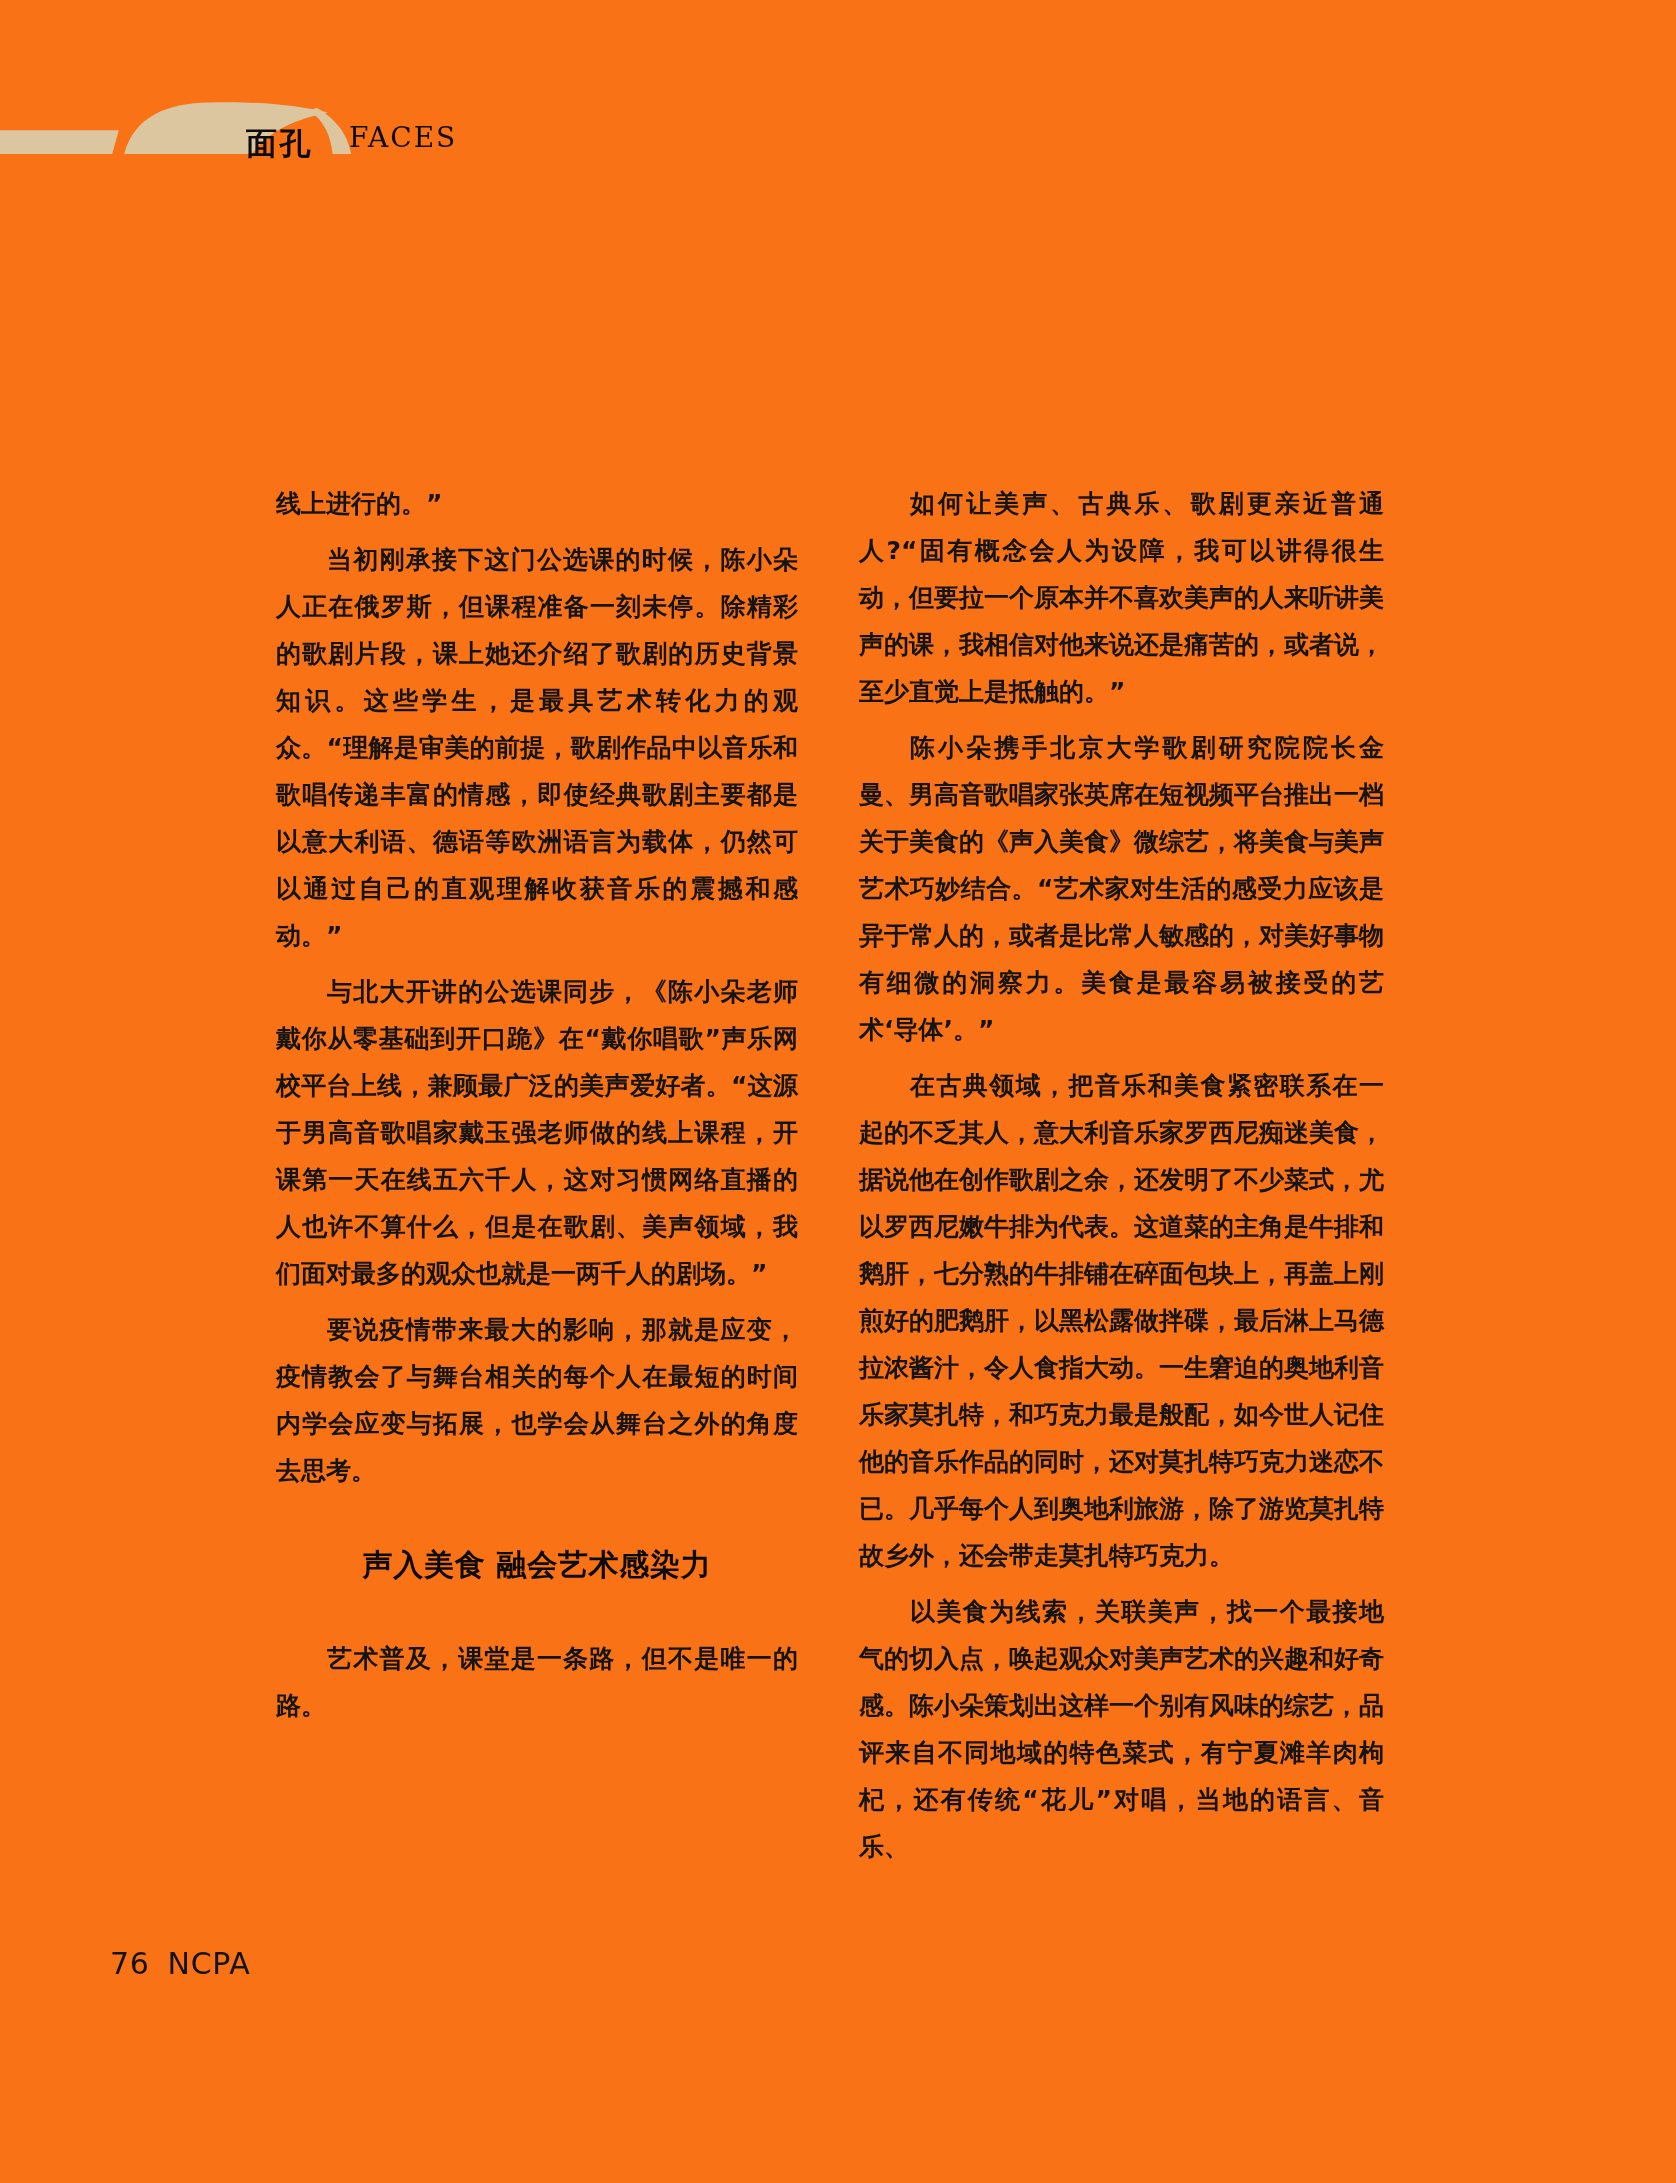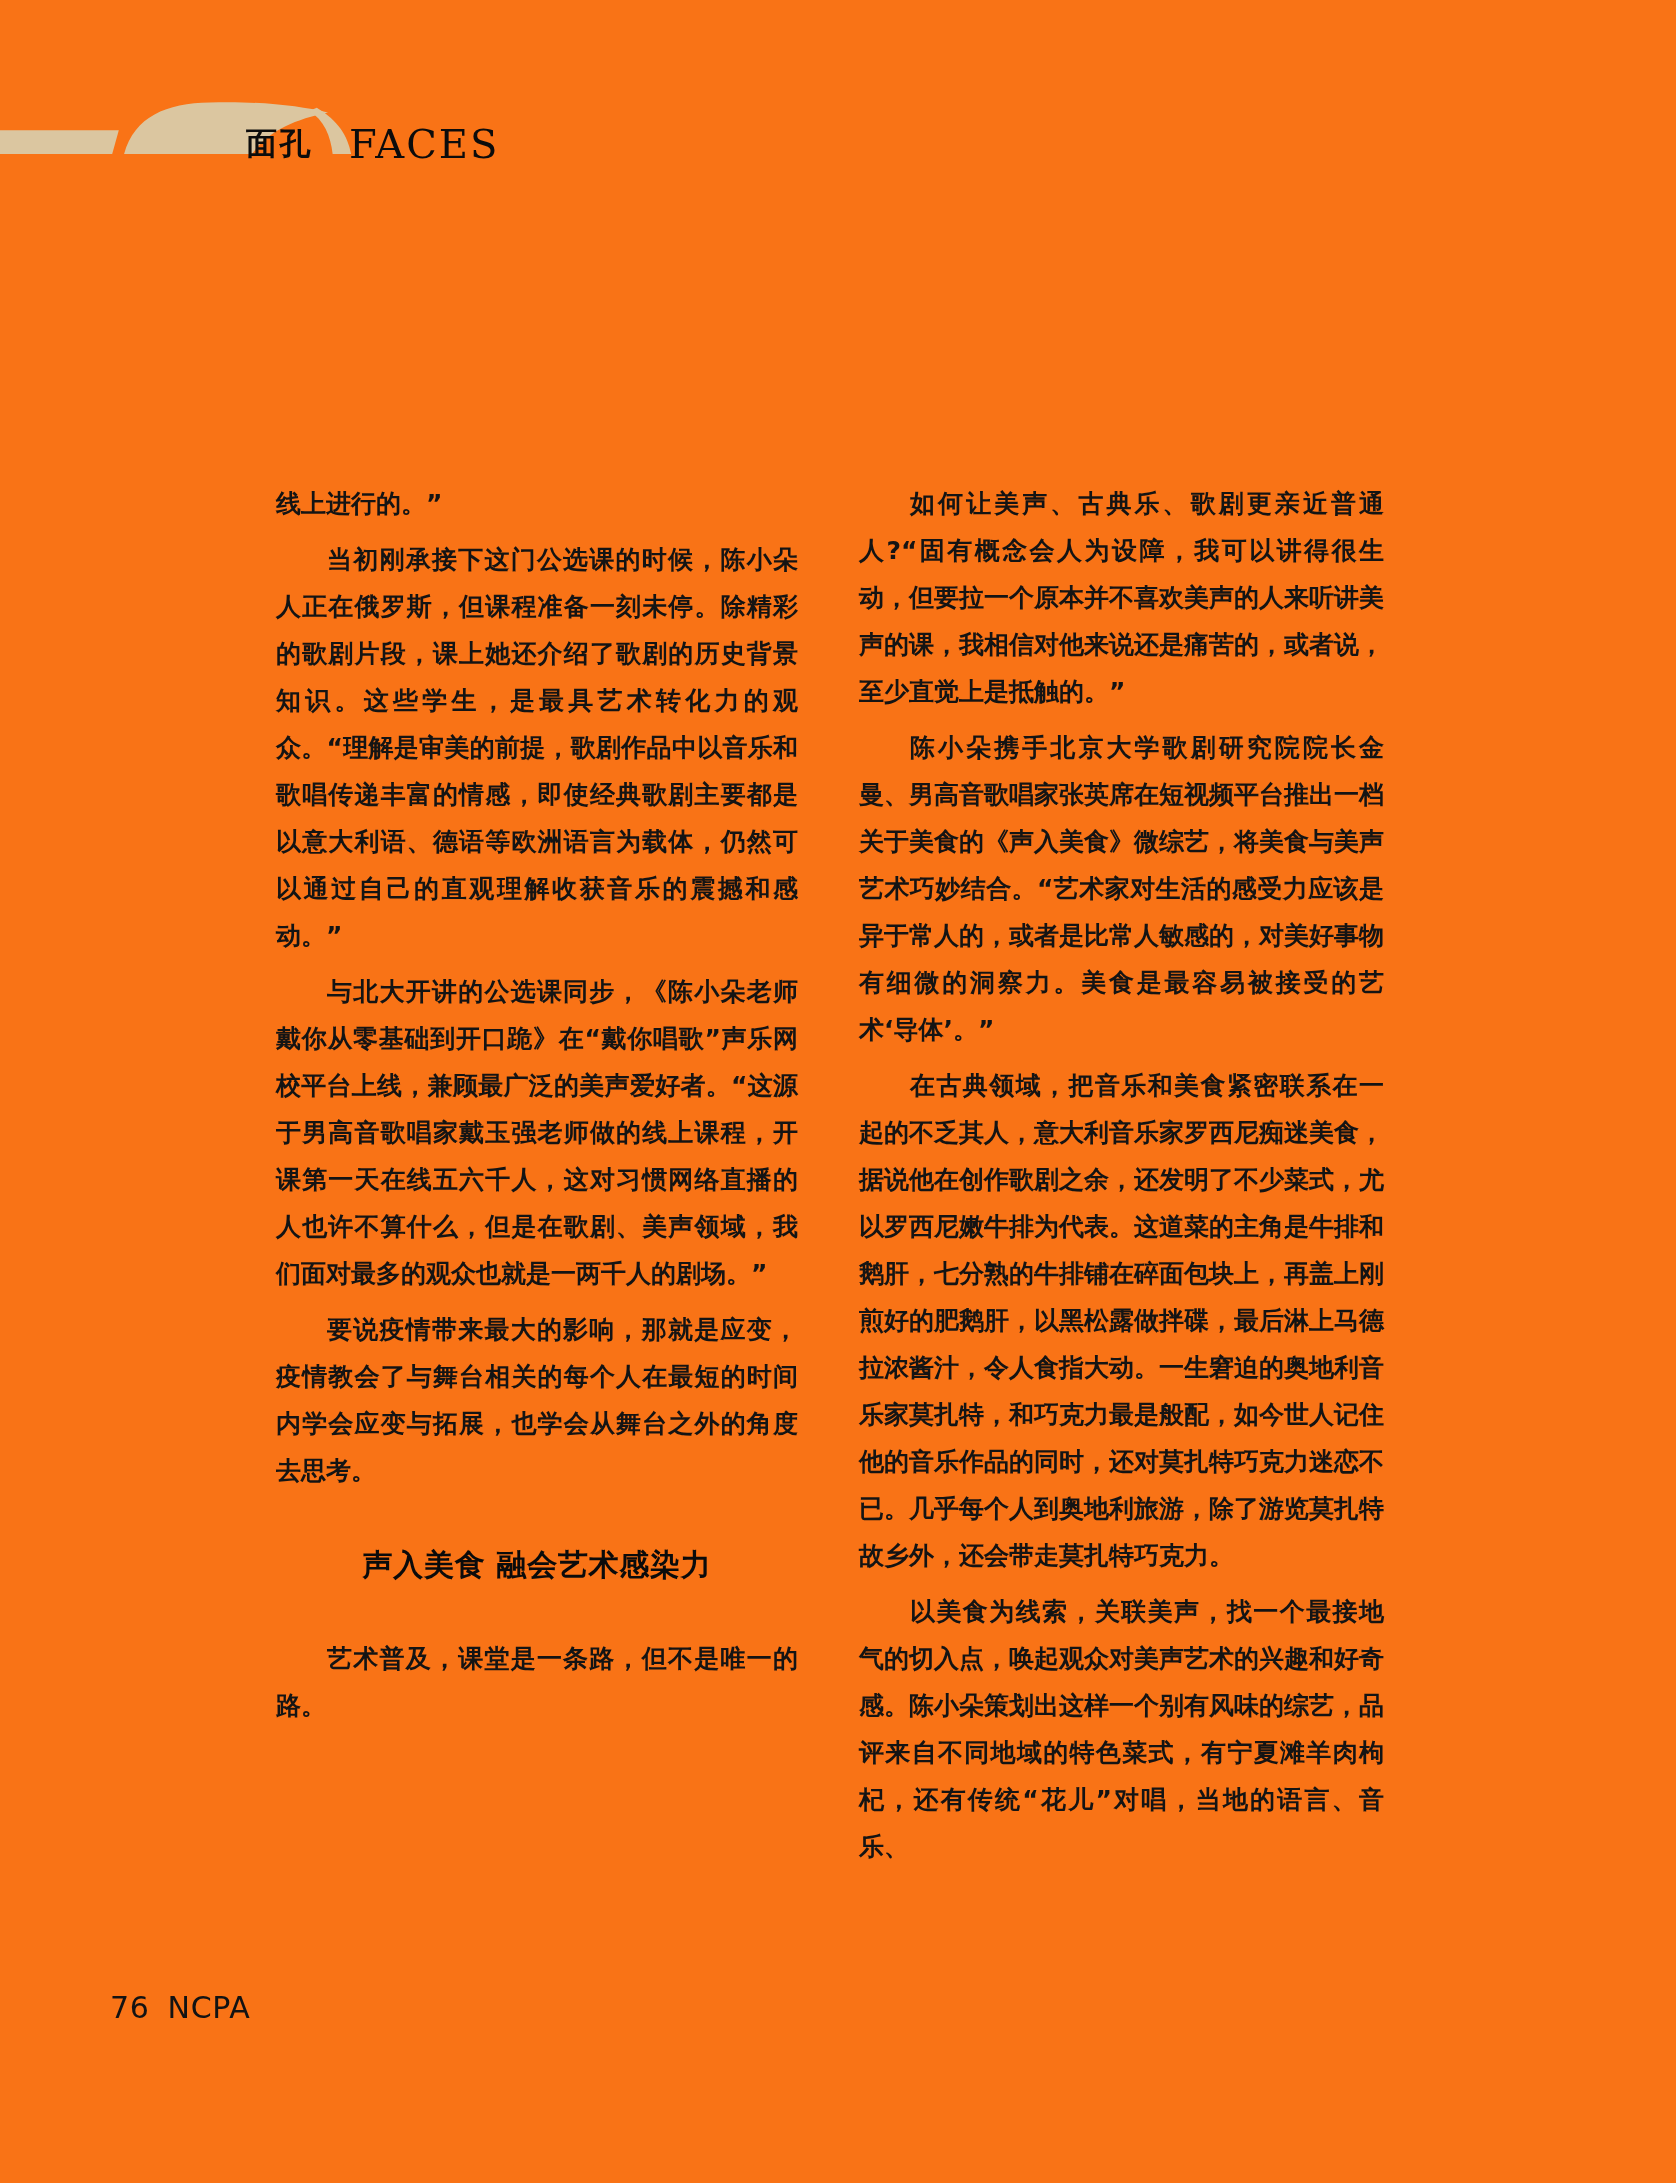--- a/index.html
+++ b/index.html
@@ -16,21 +16,21 @@
     position:absolute;left:0;top:0;width:462px;height:172px;
   }
   .tag-cn{
     position:absolute;left:246px;top:123px;
     font-size:31px;font-weight:800;letter-spacing:2.6px;
     color:#0c0c0c;white-space:nowrap;
   }
   .tag-en{
     position:absolute;left:349px;top:121px;
     font-family:"DejaVu Serif",serif;
-    font-size:40px;font-weight:400;letter-spacing:2px;
+    font-size:28px;font-weight:400;letter-spacing:2px;
     color:#0c0c0c;white-space:nowrap;
   }
   
   .col{
     position:absolute;top:471px;
     text-align:justify;
     text-justify:inter-character;
   }
   .col-left{left:267px;width:540px;}
   .col-right{left:850px;width:543px;}
@@ -45,21 +45,21 @@
     margin:47px 0;
     font-size:30px;
     font-weight:700;
     line-height:47px;
     text-align:center;
     letter-spacing:0.7px;
     color:#0b0b0b;
   }
   
   .footer{
-    position:absolute;left:110px;top:1990px;
+    position:absolute;left:110px;top:1946px;
     font-size:30px;letter-spacing:0.7px;color:#131313;
     display:flex;gap:18px;align-items:baseline;
   }
 </style>
 </head>
 <body>
 
 <div class="page">
 
   <svg class="header-graphic swoosh" viewBox="0 0 700 260" xmlns="http://www.w3.org/2000/svg" aria-hidden="true">

